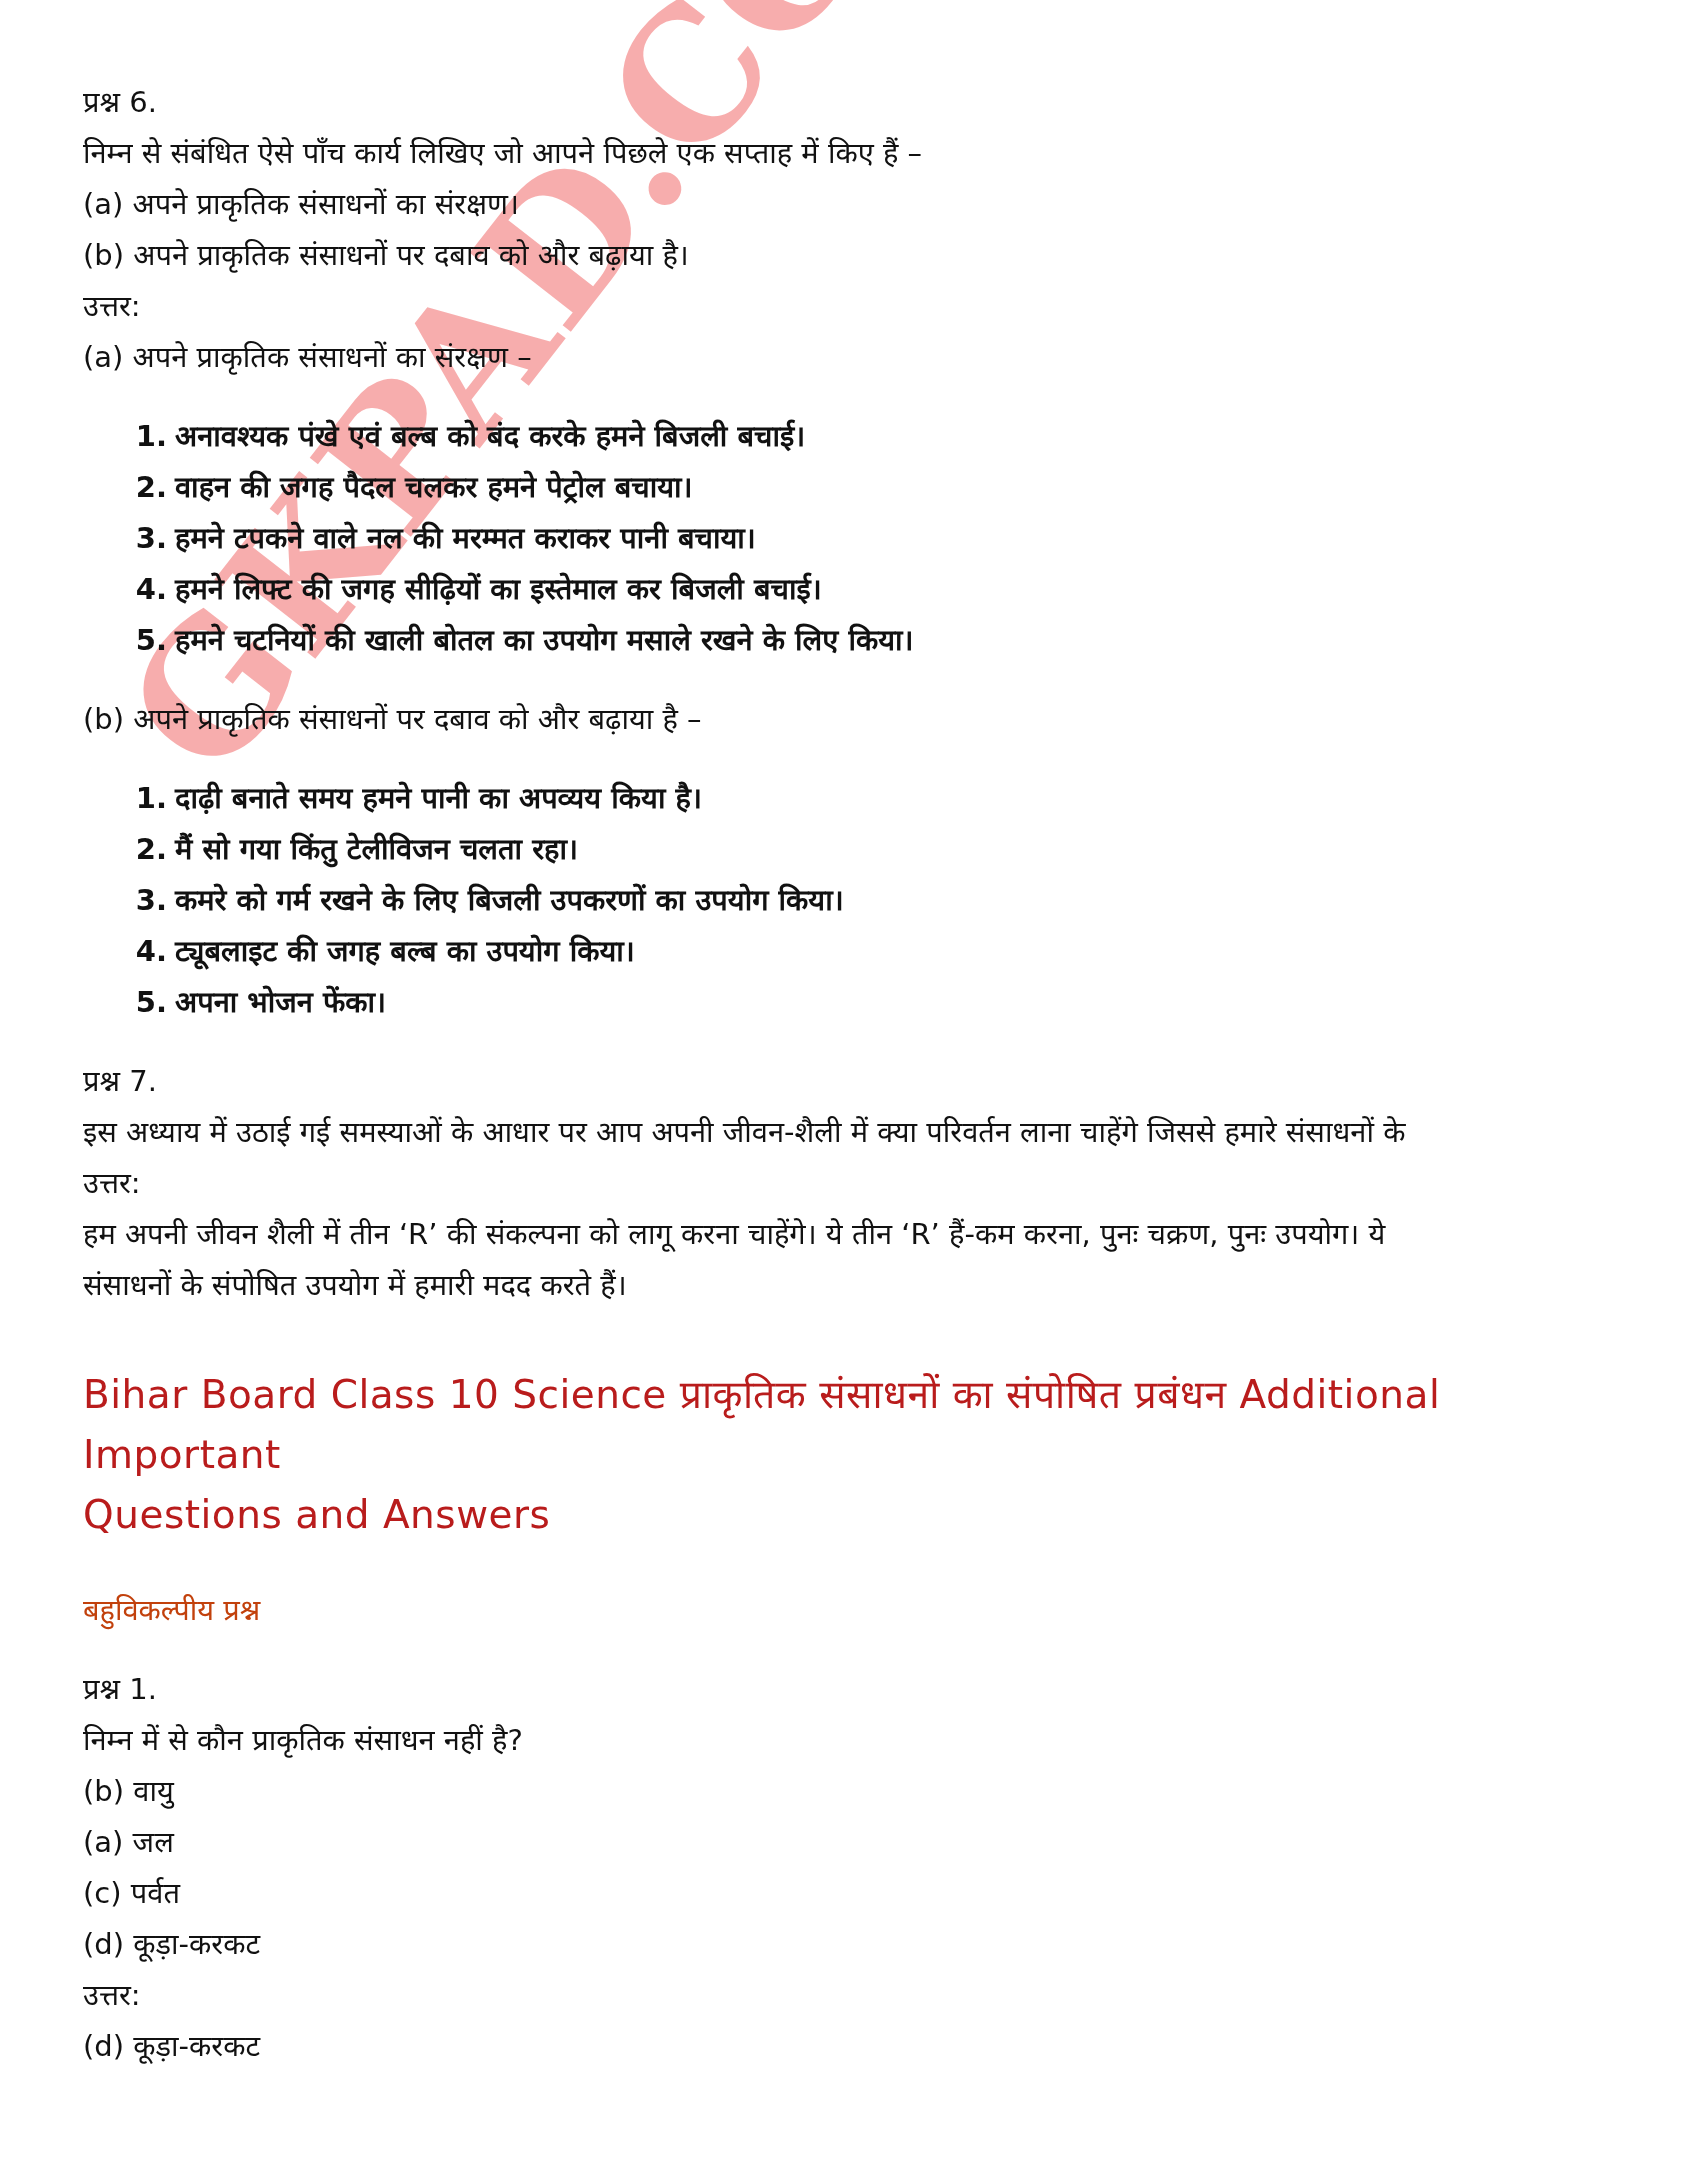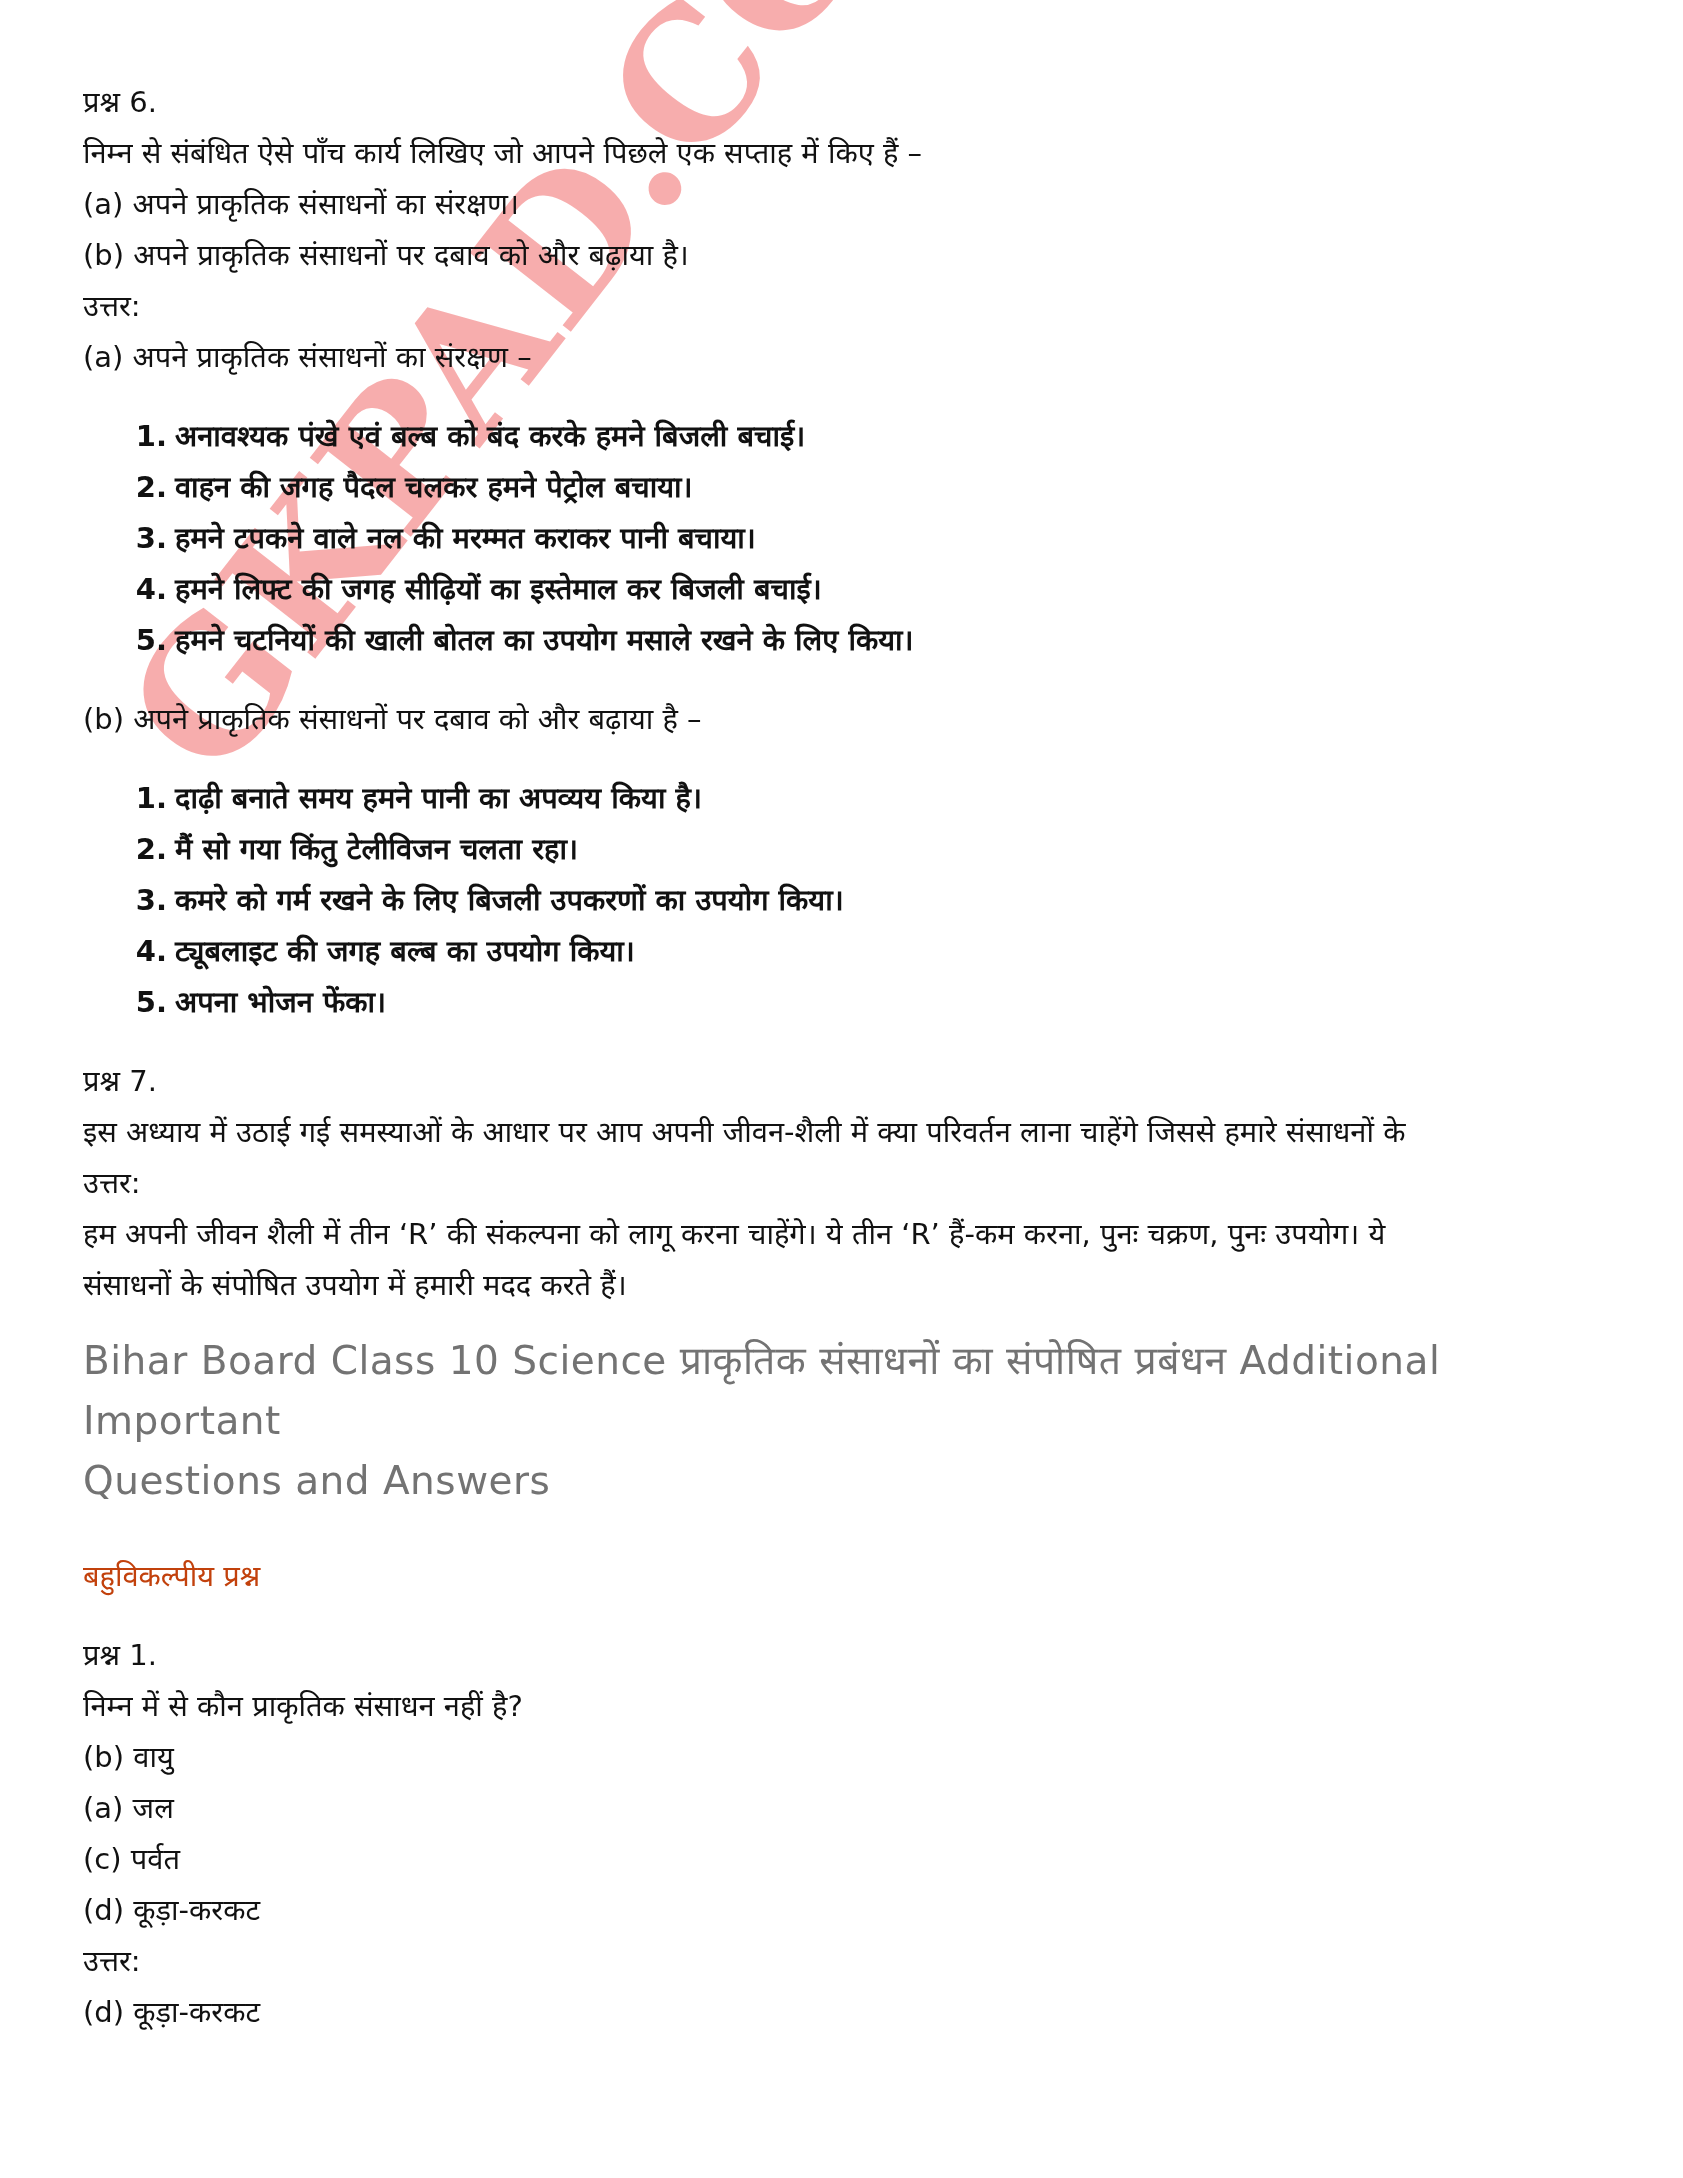--- a/index.html
+++ b/index.html
@@ -4,21 +4,21 @@
 <style>
   html, body { margin:0; padding:0; background:#ffffff; }
   body { width:1683px; height:2178px; position:relative; overflow:hidden;
          font-family:"DejaVu Sans","Liberation Sans",sans-serif; color:#111; }
   .page { position:absolute; left:83px; top:77px; width:1544px; }
   .line { font-size:29px; line-height:51px; height:51px; white-space:nowrap; }
   .gap-s { height:28px; }
   ol.items { list-style:none; margin:0; padding:0 0 0 44px; }
   ol.items li { font-size:29px; line-height:51px; height:51px; white-space:nowrap;font-weight:bold; }
   ol.items li .num { display:inline-block; width:40px; text-align:right; margin-right:8px; }
-  .h2 { font-size:39px; line-height:60px; letter-spacing:0.5px; color:#737373; margin-top:20px; }
+  .h2 { font-size:39px; line-height:60px; letter-spacing:0.5px; color:#b91c1c; margin-top:54px; }
   .link { font-size:29px; line-height:51px; color:#c2410c; margin-top:40px; display:inline-block; text-decoration:none; }
   .watermark { position:absolute; left:168px; top:644px; font-family:"DejaVu Serif","Liberation Serif",serif;
                font-size:176px; font-weight:bold; color:rgba(235,40,40,0.38); transform:rotate(-52deg);
                transform-origin:left center; letter-spacing:2px; pointer-events:none; white-space:nowrap; }
 </style>
 </head>
 <body>
 
 <div class="watermark">GKPAD.COM</div>
 

